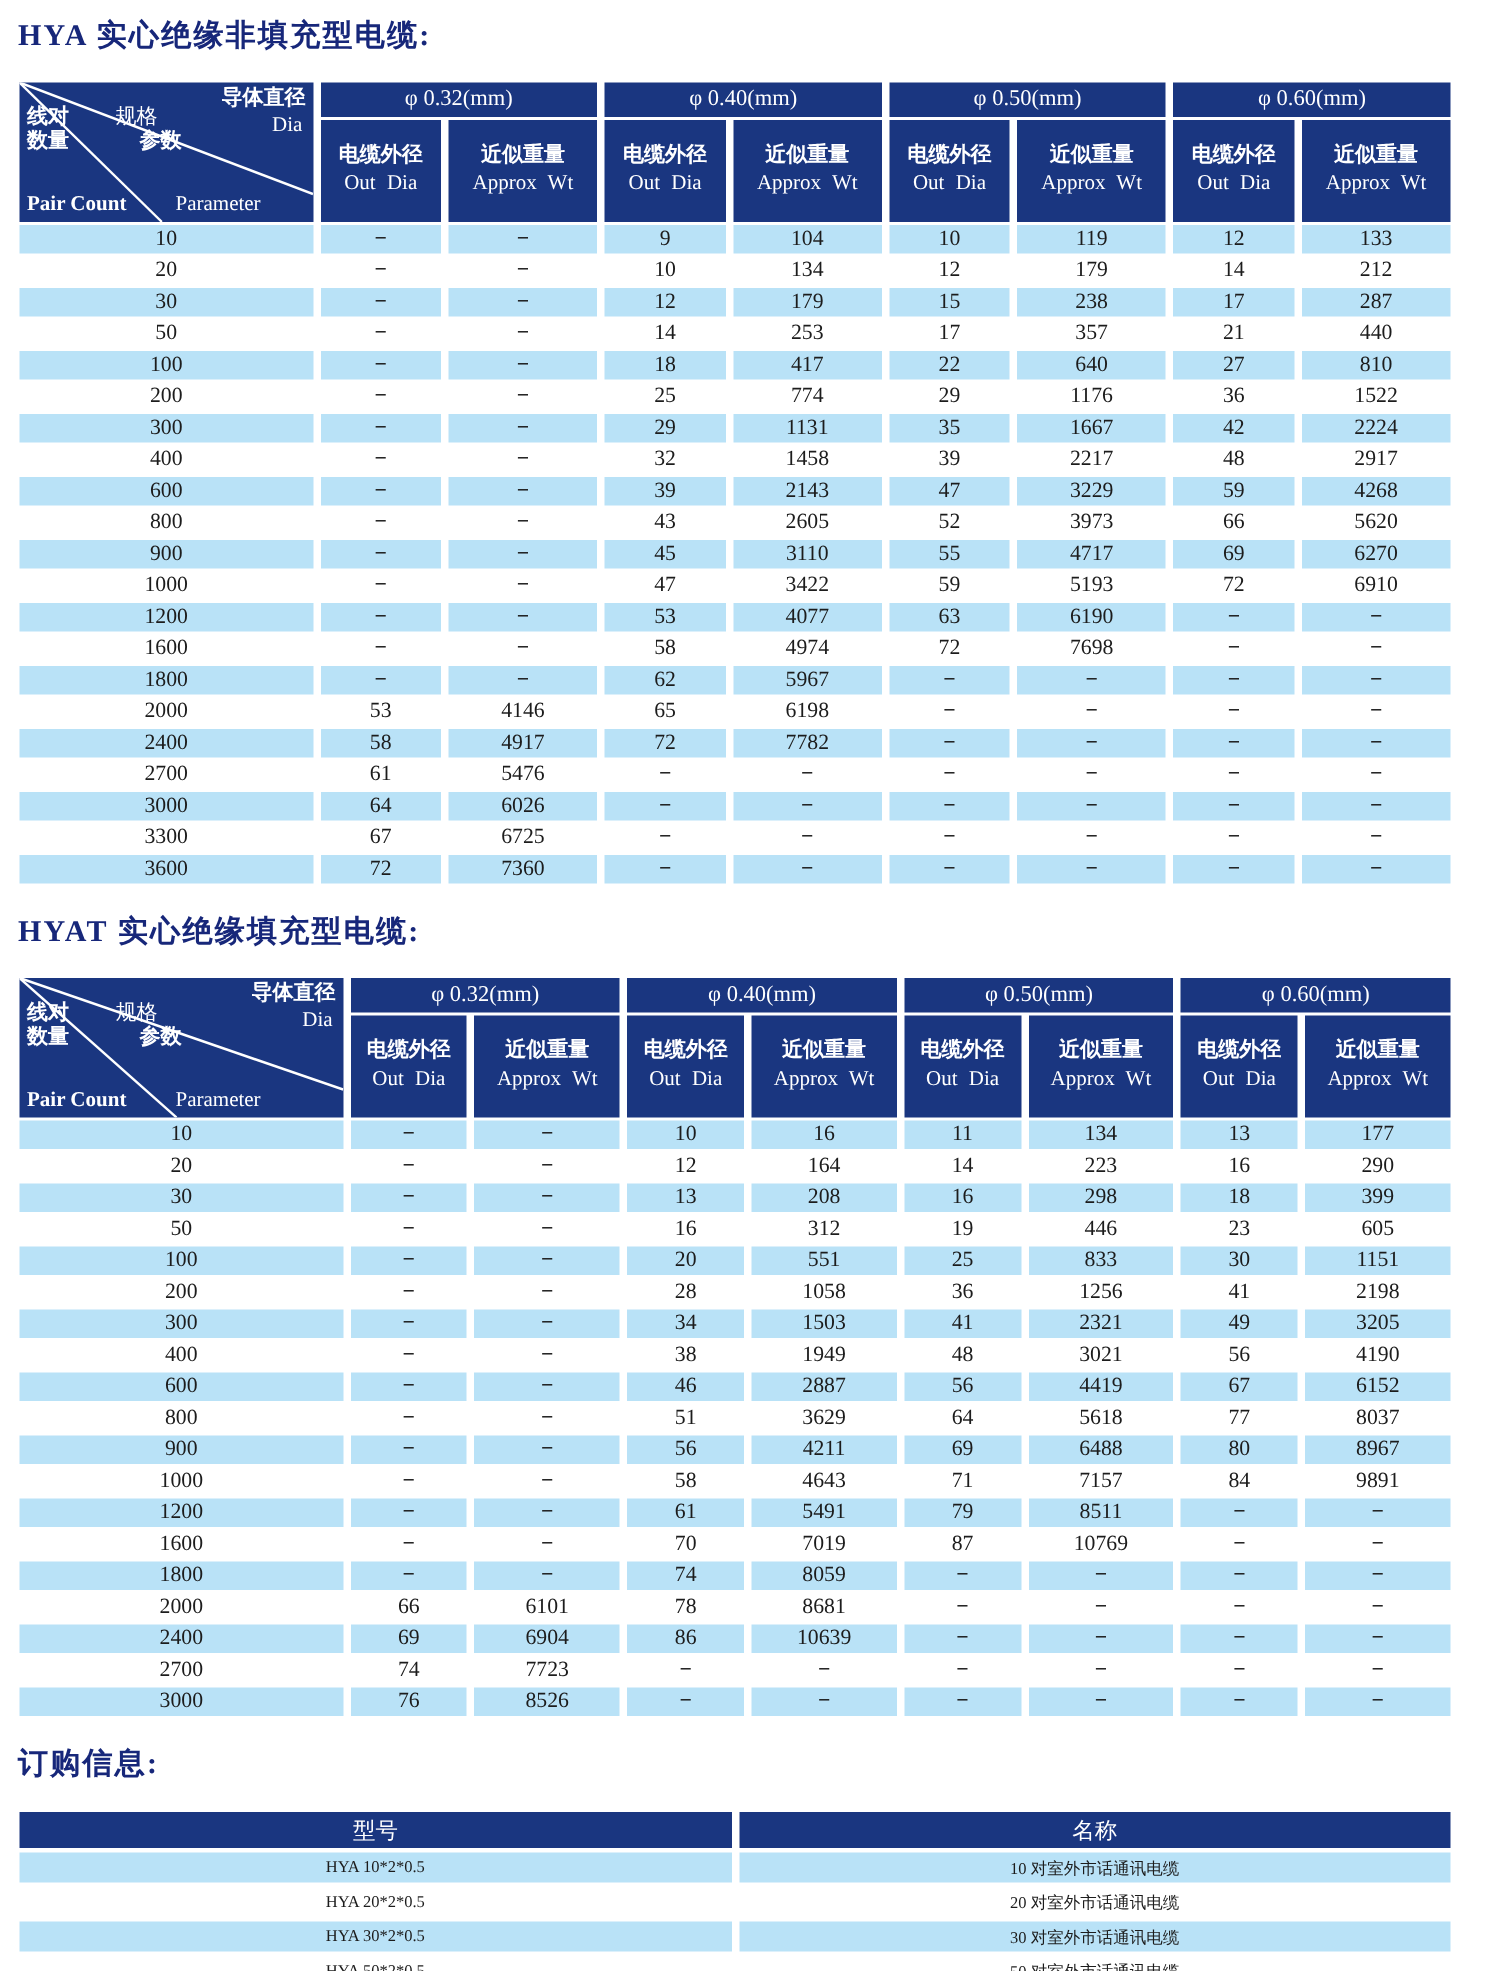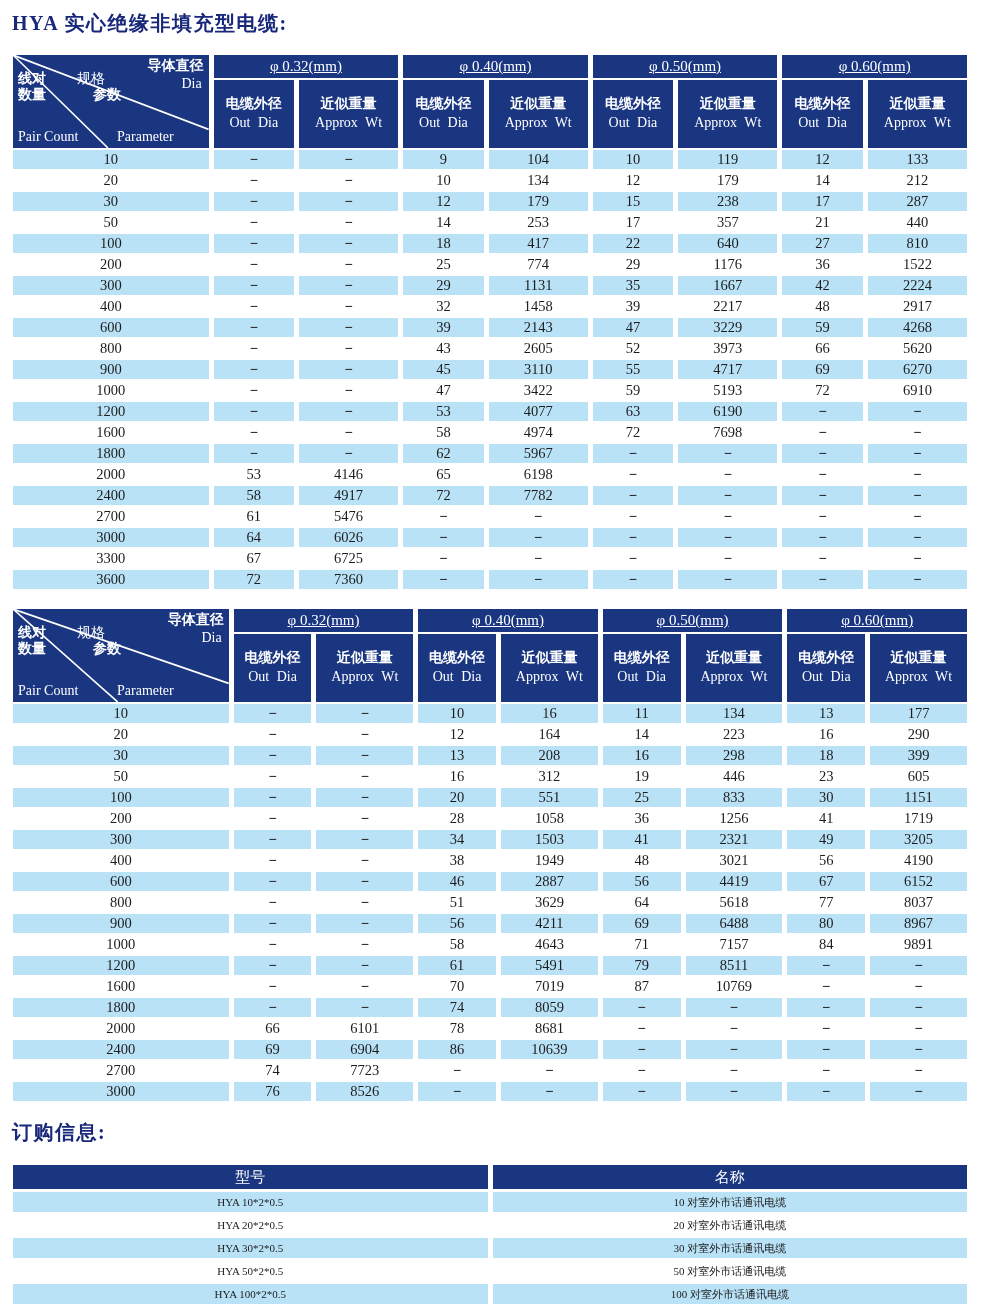--- a/index.html
+++ b/index.html
@@ -34,21 +34,20 @@
     background: #1a3680;
     color: #ffffff;
     font-weight: normal;
     text-align: center;
     vertical-align: middle;
     padding: 0;
   }
   th.ghead {
     height: 23px;
     font-size: 15px;
-    text-decoration: underline;
   }
   th.shead {
     height: 68px;
     font-size: 14px;
     line-height: 1.35;
   }
   th.shead .cn { font-weight: bold; }
   th.shead .en { font-weight: normal; word-spacing: 4px; }
   th.corner {
     position: relative;
@@ -62,21 +61,21 @@
   th.corner span {
     position: absolute;
     font-size: 14px;
     white-space: nowrap;
     line-height: 1;
   }
   .c-dia-cn  { top: 4px;  right: 5px;  font-weight: bold; }
   .c-dia-en  { top: 22px; right: 7px; }
   .c-pair1   { top: 17px; left: 5px;  font-weight: bold; }
   .c-pair2   { top: 33px; left: 5px;  font-weight: bold; }
-  .c-pair-en { bottom: 4px; left: 5px; }
+  .c-pair-en { bottom: 4px; left: 5px; font-weight: bold; }
   .c-spec1   { top: 17px; left: 64px; font-weight: normal; }
   .c-spec2   { top: 33px; left: 80px; font-weight: bold; }
   .c-spec-en { bottom: 4px; left: 104px; }
   table.spec td {
     height: 19px;
     text-align: center;
     vertical-align: middle;
     font-size: 14.5px;
     color: #1c1c1c;
     padding: 0;
@@ -378,20 +377,21 @@
           <td class="dash">−</td>
           <td class="dash">−</td>
           <td class="dash">−</td>
           <td class="dash">−</td>
           <td class="dash">−</td>
           <td class="dash">−</td>
         </tr>
       </tbody>
   </table>
 
+  <div class="section-title" style="margin-top:16px">HYAT 实心绝缘填充型电缆:</div>
 
   <table class="spec">
     <colgroup>
       <col style="width:23.6%">
       <col style="width:8.5%">
         <col style="width:10.6%">
       <col style="width:8.5%">
         <col style="width:10.6%">
       <col style="width:8.5%">
         <col style="width:10.6%">
@@ -488,21 +488,21 @@
         </tr>
         <tr>
           <td>200</td>
           <td class="dash">−</td>
           <td class="dash">−</td>
           <td>28</td>
           <td>1058</td>
           <td>36</td>
           <td>1256</td>
           <td>41</td>
-          <td>1719</td>
+          <td>2198</td>
         </tr>
         <tr class="alt">
           <td>300</td>
           <td class="dash">−</td>
           <td class="dash">−</td>
           <td>34</td>
           <td>1503</td>
           <td>41</td>
           <td>2321</td>
           <td>49</td>

